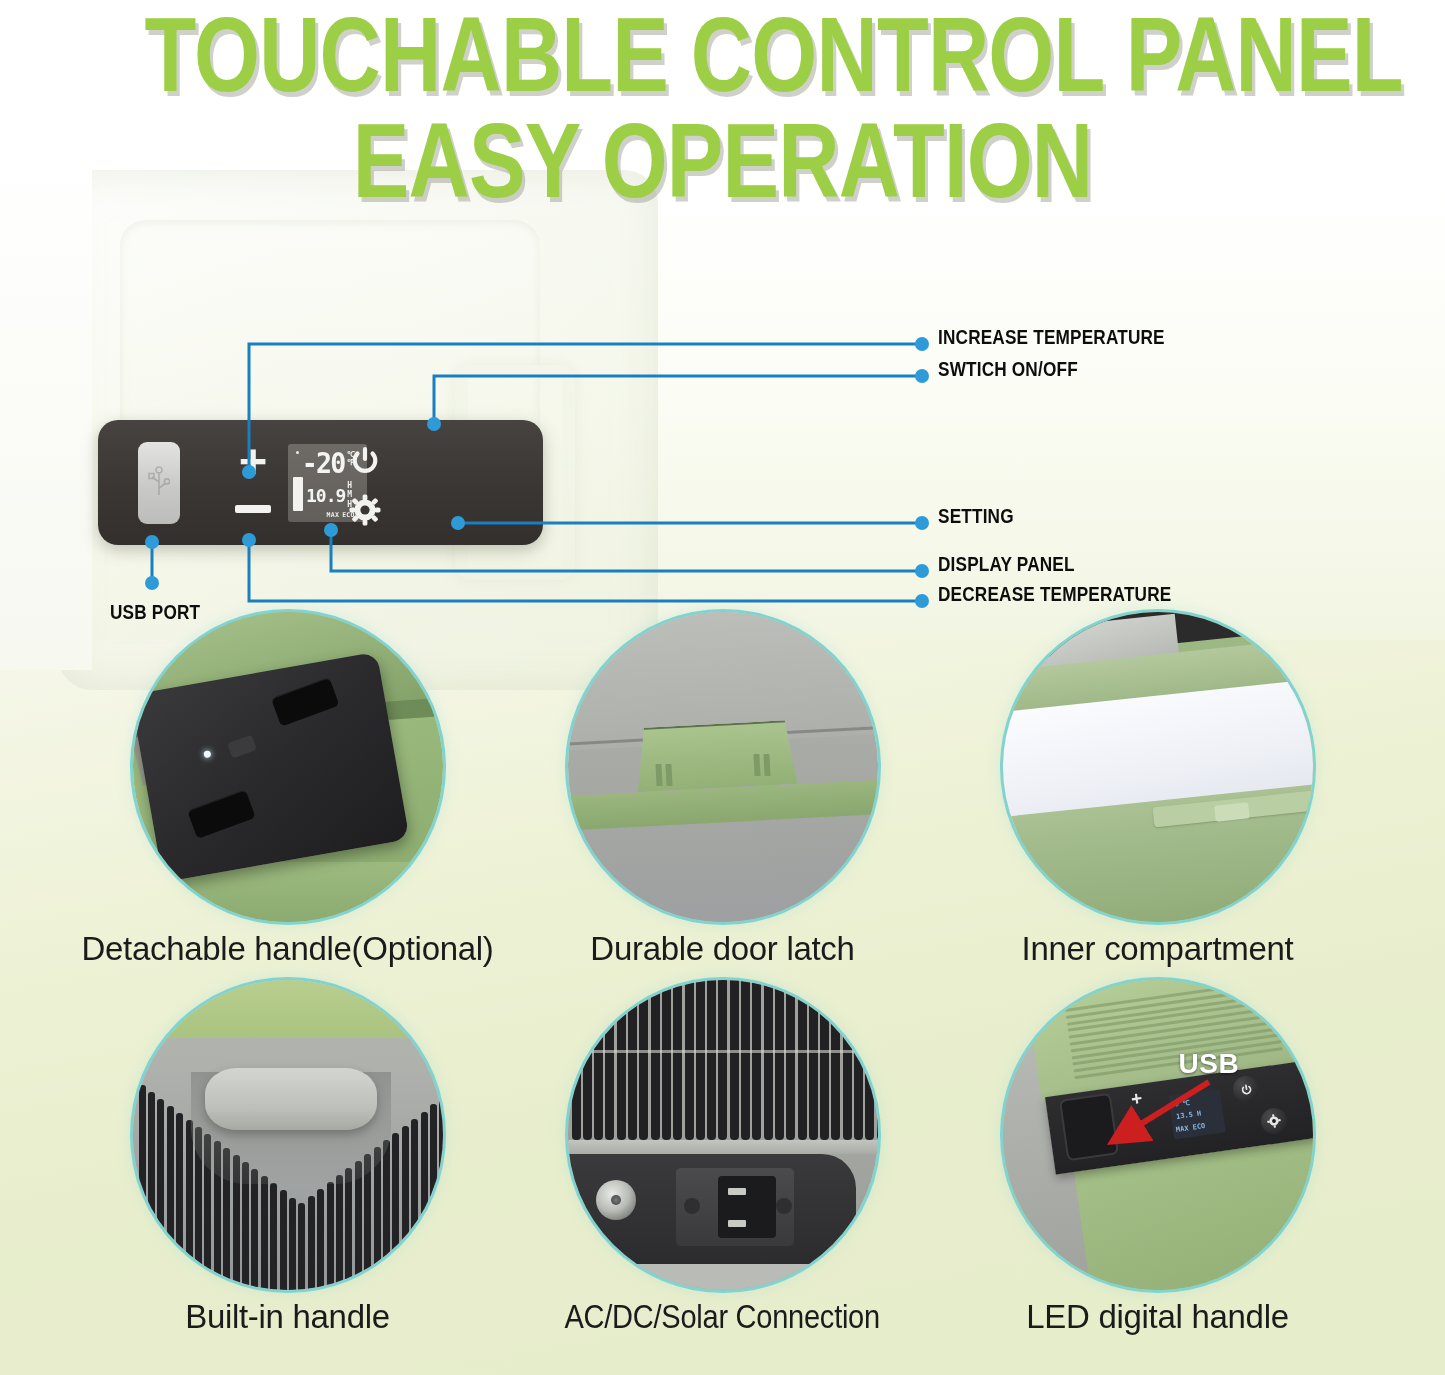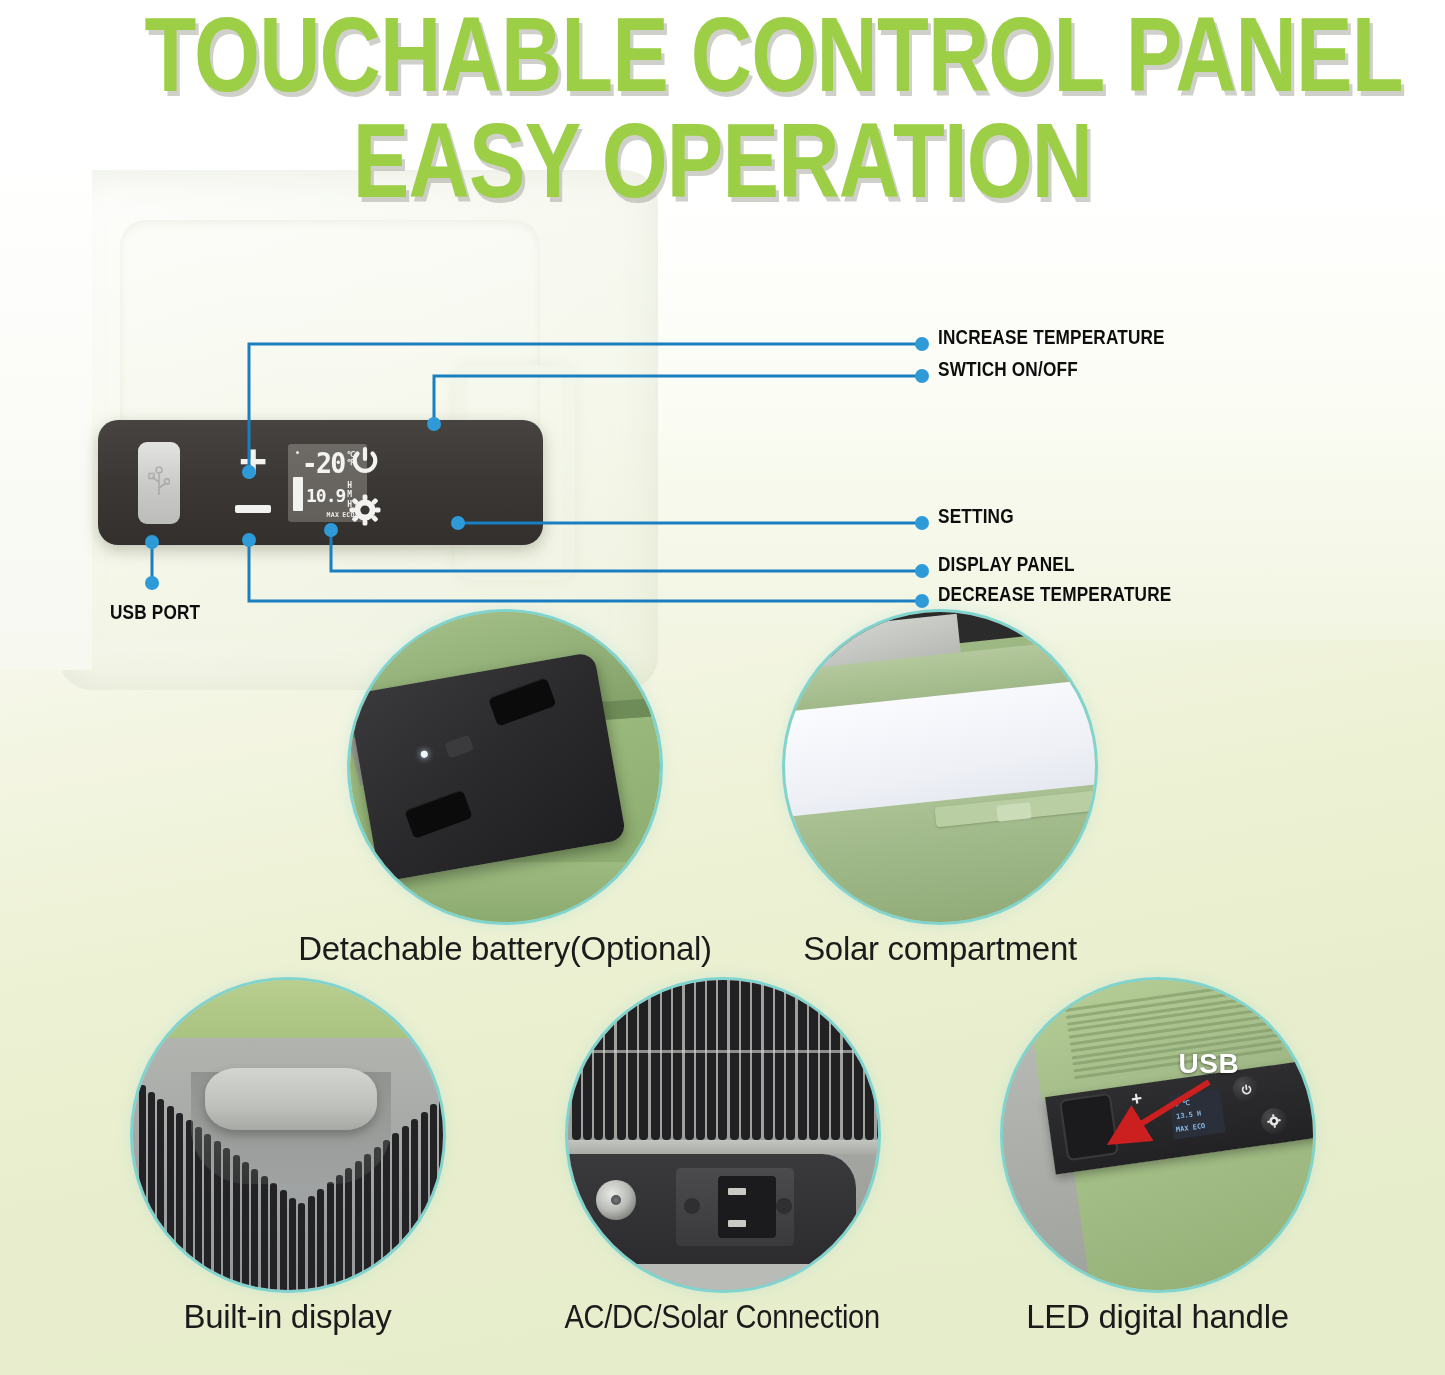--- a/index.html
+++ b/index.html
@@ -348,35 +348,49 @@
         <div class="gray"></div>
         <div class="lid"></div>
         <div class="lidedge"></div>
         <div class="batt">
           <div class="slot s1"></div>
           <div class="slot s2"></div>
           <div class="led"></div>
           <div class="btn"></div>
         </div>
       </div>
-      <div class="fcap">Detachable battery(Optional)</div>
-    </div>
-
+      <div class="fcap">Detachable handle(Optional)</div>
+    </div>
+
+    <div class="fcell">
+      <div class="photo p2">
+        <div class="topface"></div>
+        <div class="seam"></div>
+        <div class="lower"></div>
+        <div class="greenband"></div>
+        <div class="latch"></div>
+        <div class="grip g1"></div>
+        <div class="grip g2"></div>
+        <div class="grip g3"></div>
+        <div class="grip g4"></div>
+      </div>
+      <div class="fcap">Durable door latch</div>
+    </div>
 
     <div class="fcell">
       <div class="photo p3">
         <div class="dark"></div>
         <div class="silver"></div>
         <div class="grn1"></div>
         <div class="white"></div>
         <div class="grn2"></div>
         <div class="rail"></div>
         <div class="tab"></div>
       </div>
-      <div class="fcap">Solar compartment</div>
+      <div class="fcap">Inner compartment</div>
     </div>
 
   </div>
 
   <div class="frow" style="margin-top:12px;">
 
     <div class="fcell">
       <div class="photo p4">
         <div class="grntop"></div>
         <div class="body"></div>
@@ -411,21 +425,21 @@
             <div class="slat" style="left: 259.8px; height: 167.244px; top: 52.7564px;"></div>
             <div class="slat" style="left: 269.2px; height: 174.308px; top: 45.6921px;"></div>
             <div class="slat" style="left: 278.6px; height: 181.372px; top: 38.6279px;"></div>
             <div class="slat" style="left: 288px; height: 188.436px; top: 31.5636px;"></div>
             <div class="slat" style="left: 297.4px; height: 195.501px; top: 24.4994px;"></div>
             <div class="slat" style="left: 306.8px; height: 202.565px; top: 17.4352px;"></div>
           </div>
         <div class="well"></div>
         <div class="handle"></div>
       </div>
-      <div class="fcap">Built-in display</div>
+      <div class="fcap">Built-in handle</div>
     </div>
 
     <div class="fcell">
       <div class="photo p5">
         <div class="ventzone" id="p5slats">
             <div class="slat" style="left: 4px;"></div>
             <div class="slat" style="left: 15.3px;"></div>
             <div class="slat" style="left: 26.6px;"></div>
             <div class="slat" style="left: 37.9px;"></div>
             <div class="slat" style="left: 49.2px;"></div>

